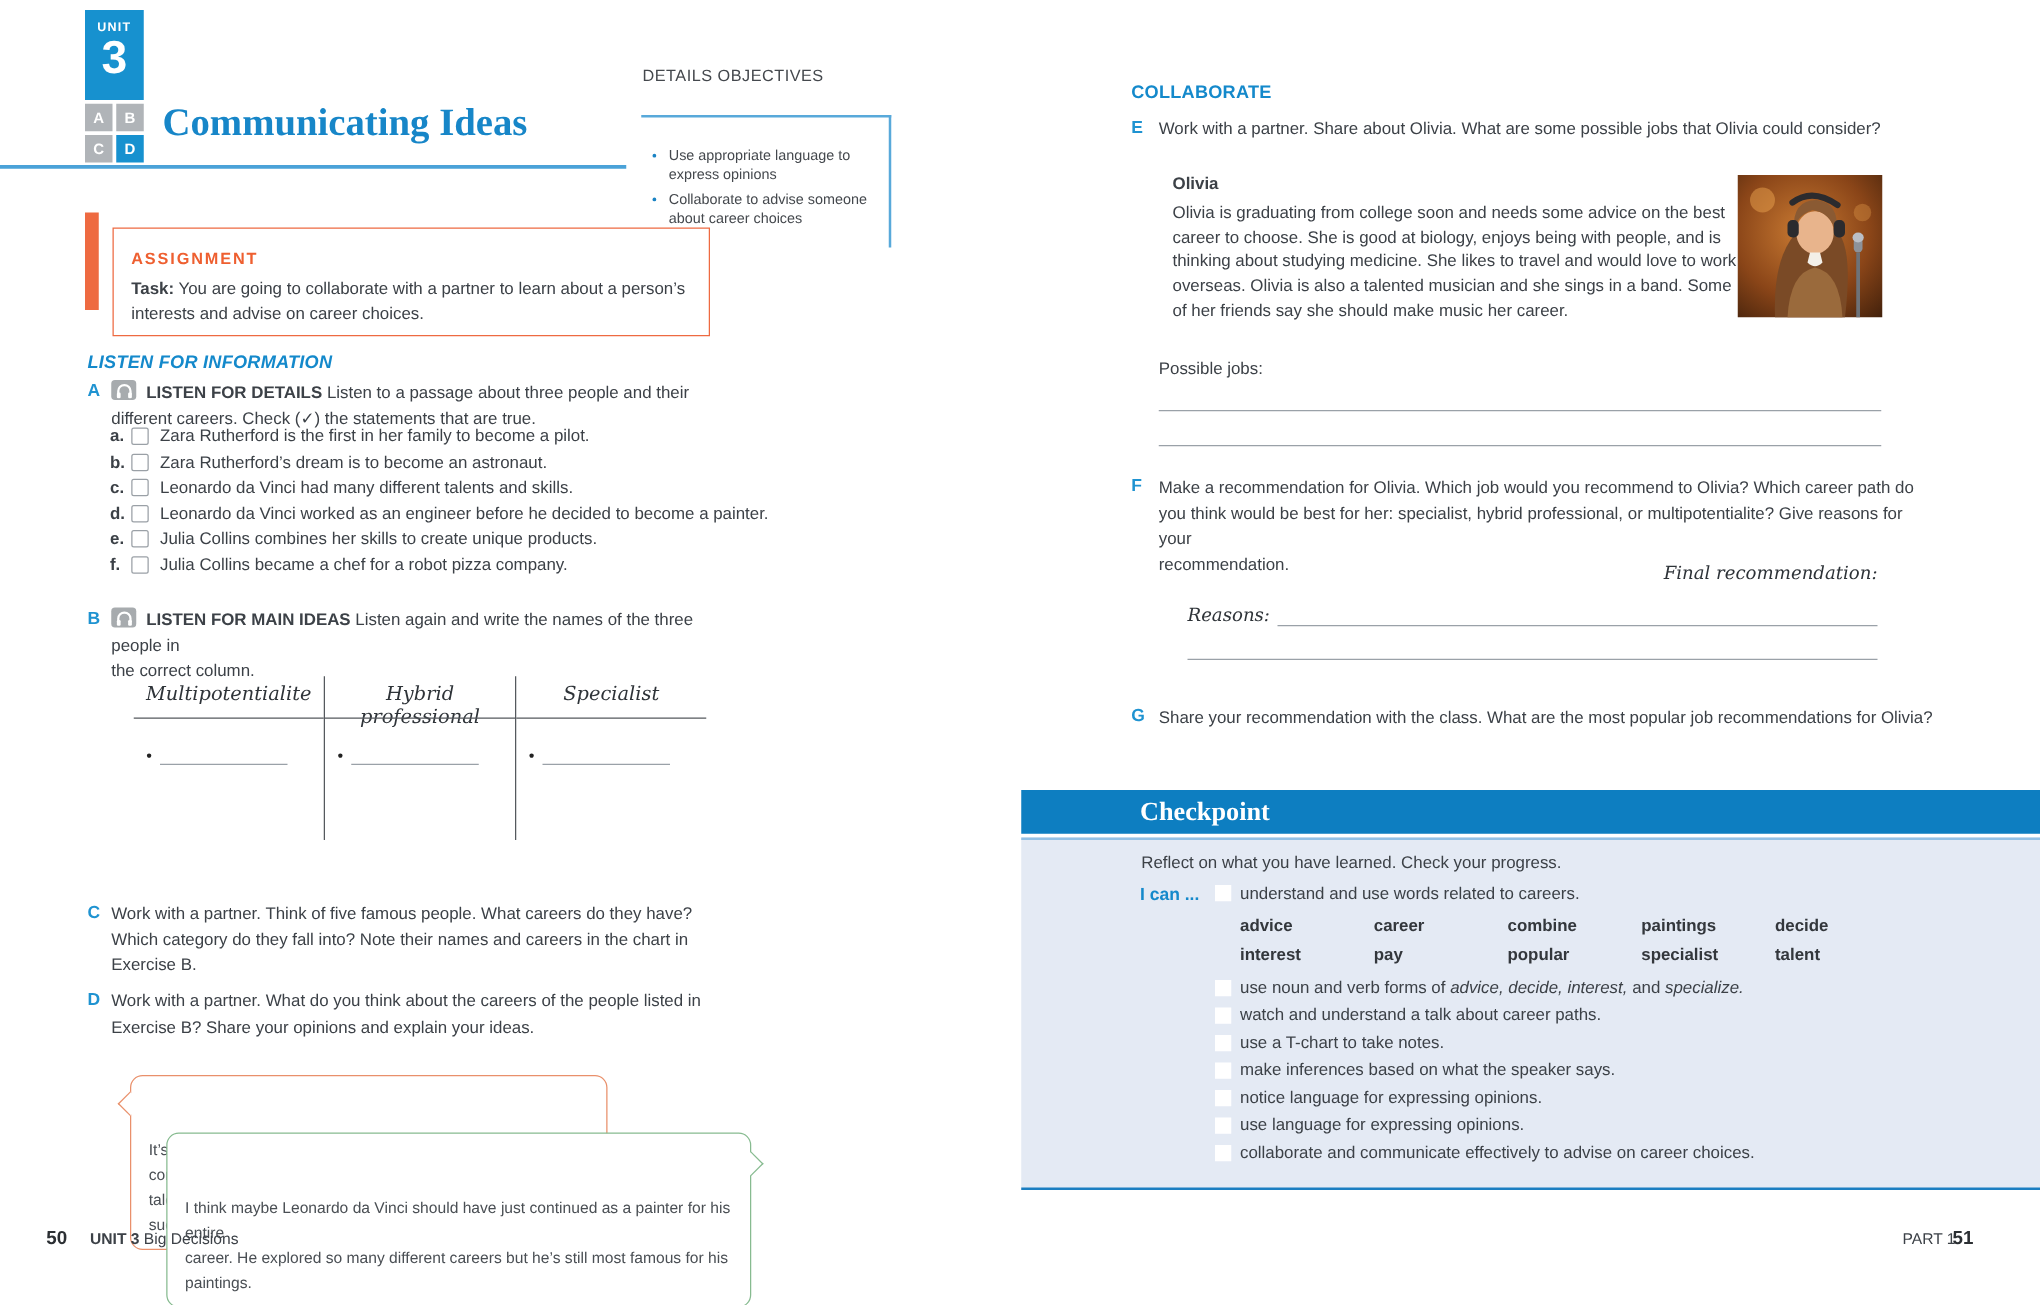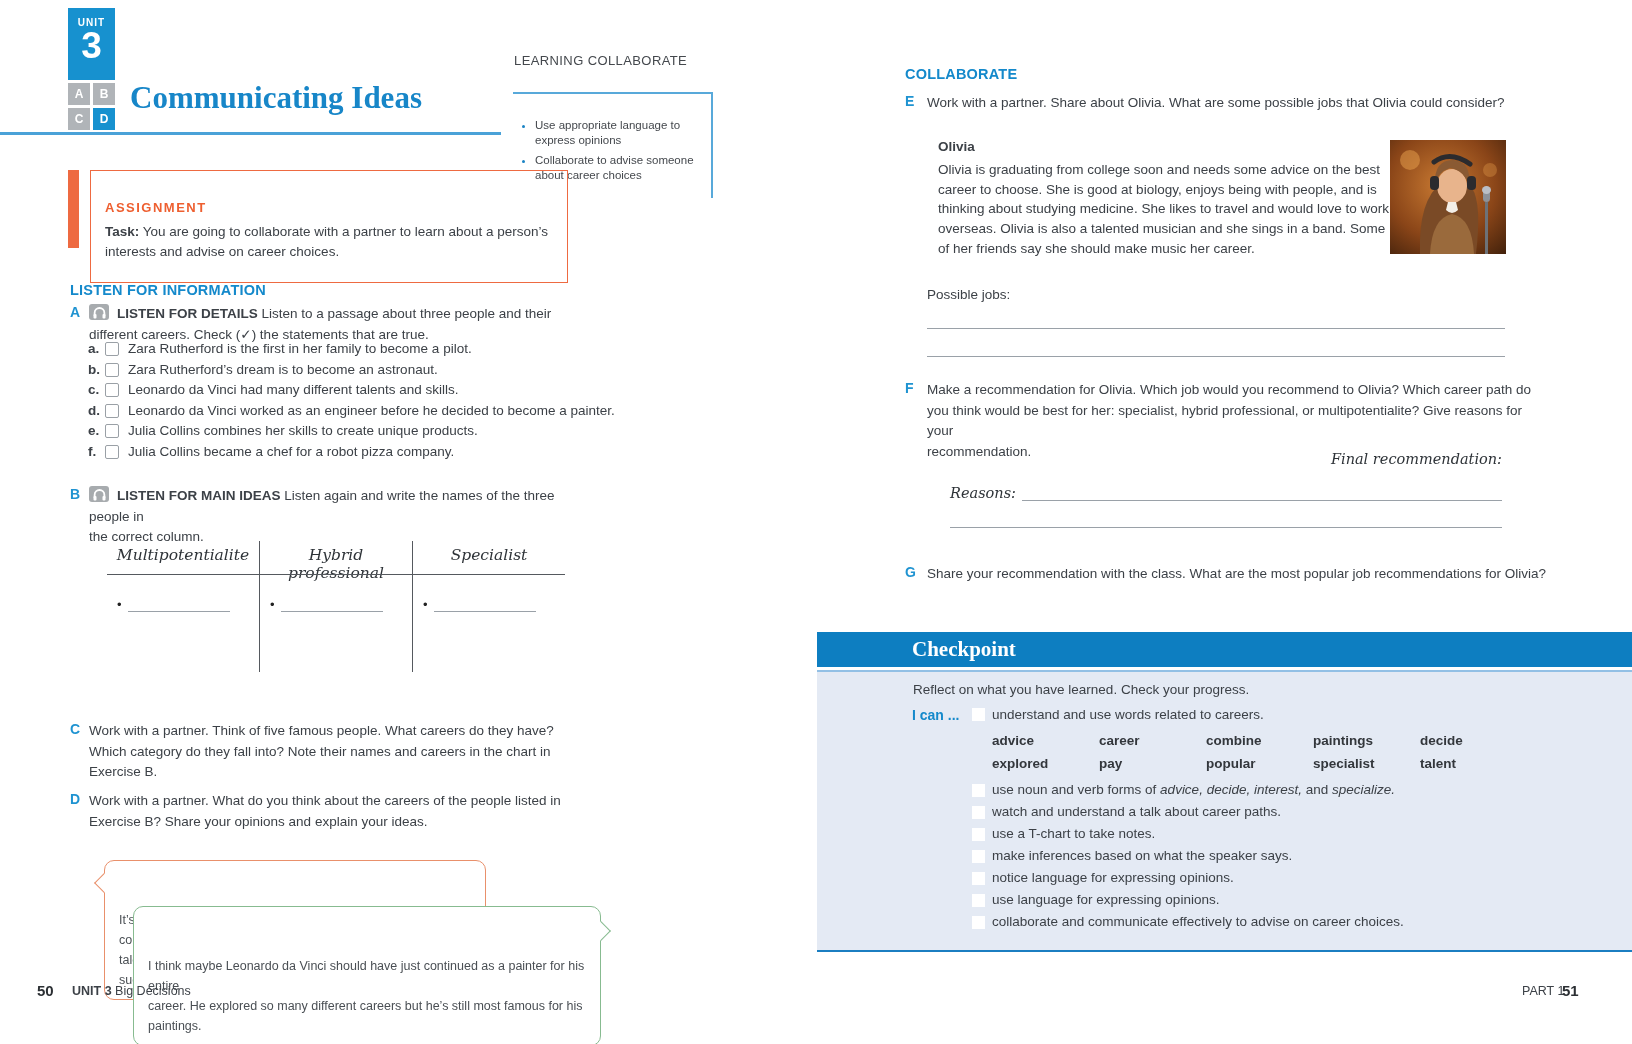--- a/index.html
+++ b/index.html
@@ -22,21 +22,21 @@
   .page-title{left:130px;top:80px;font-family:"Liberation Serif",serif;font-weight:bold;font-size:31px;color:#1786c8;}
   .top-rule{left:0;top:132px;width:501px;height:3px;background:#4aa2d8;}
   .lo-heading{left:514px;top:53px;font-size:13px;color:#44484d;letter-spacing:.4px;}
   .lo-box{left:513px;top:92px;width:186px;border-top:2px solid #58a9da;border-right:2px solid #58a9da;
     padding:24px 6px 10px 6px;}
   .lo-box ul{margin:0;padding-left:16px;}
   .lo-box li{font-size:11.5px;line-height:1.3;margin-bottom:5px;color:#44484d;}
   .lo-box li::marker{color:#1a83c4;}
   
   .assign-bar{left:68px;top:170px;width:11px;height:78px;background:#ee6a41;}
-  .assign-box{left:90px;top:170px;width:448px;height:53px;border:1.5px solid #ee6a41;padding:29px 14px;}
+  .assign-box{left:90px;top:182px;width:448px;height:53px;border:1.5px solid #ee6a41;padding:16px 14px;}
   .assign-heading{color:#ee5f30;font-weight:bold;font-size:13px;letter-spacing:1.5px;}
   .assign-task{margin-top:7px;line-height:1.45;}
   
   .sec-heading{font-weight:bold;font-size:14.5px;color:#1489cb;letter-spacing:.2px;}
   .ex-letter{font-weight:bold;font-size:14px;color:#1f93d1;}
   .ex-body{line-height:1.52;}
   .ex-bold{font-weight:bold;}
   .hp-icon{width:20px;height:16px;background:#a7abae;border-radius:3px;display:flex;align-items:center;justify-content:center;}
   
   .stmt-row{display:flex;align-items:flex-start;height:20.5px;}
@@ -98,36 +98,36 @@
 <div class="abs letter-grid" id="unit-letters">
     <div class="letter-cell">A</div>
     <div class="letter-cell">B</div>
     <div class="letter-cell">C</div>
     <div class="letter-cell active">D</div>
   </div>
 
 <h1 class="abs page-title" style="margin:0;">Communicating Ideas</h1>
 <div class="abs top-rule"></div>
 
-<div class="abs lo-heading"><span>LEARNING COLLABORATE</span></div>
+<div class="abs lo-heading"><span>DETAILS OBJECTIVES</span></div>
 <div class="abs lo-box">
   <ul id="lo-items">
       <li>Use appropriate language to express opinions</li>
       <li>Collaborate to advise someone about career choices</li>
     </ul>
 </div>
 
 <div class="abs assign-bar"></div>
 <div class="abs assign-box">
   <div class="assign-heading">ASSIGNMENT</div>
   <div class="assign-task pre"><b>Task:</b> <span>You are going to collaborate with a partner to learn about a person’s
 interests and advise on career choices.</span></div>
 </div>
 
-<div class="abs sec-heading" style="left:70px;top:282px;">LISTEN FOR INFORMATION</div>
+<div class="abs sec-heading" style="left:70px;top:282px;font-style:italic;">LISTEN FOR INFORMATION</div>
 
 <span class="abs ex-letter" style="left:70px;top:304px;">A</span>
 <span class="abs hp-icon" style="left:89px;top:304px;">
   <svg width="15" height="13" viewBox="0 0 20 17">
       <path d="M3.5 13 v-4 a6.5 6.5 0 0 1 13 0 v4" fill="none" stroke="#fff" stroke-width="2.4"></path>
       <rect x="2" y="10.5" width="4" height="6" rx="1.3" fill="#fff"></rect>
       <rect x="14" y="10.5" width="4" height="6" rx="1.3" fill="#fff"></rect>
     </svg>
 </span>
 <div class="abs ex-body pre" style="left:89px;top:304px;width:478px;text-indent:28px;"><span class="ex-bold">LISTEN FOR DETAILS</span>  <span>Listen to a passage about three people and their
@@ -293,21 +293,21 @@
   <span class="ican-label">I can ...</span>
   <span class="wbox"></span>
   <span>understand and use words related to careers.</span>
 </div>
 <div class="abs vocab" id="vocab-grid">
     <span>advice</span>
     <span>career</span>
     <span>combine</span>
     <span>paintings</span>
     <span>decide</span>
-    <span>explored</span>
+    <span>interest</span>
     <span>pay</span>
     <span>popular</span>
     <span>specialist</span>
     <span>talent</span>
   </div>
 <div class="abs chk-list" id="checklist">
     <div class="chk-row">
       <span class="wbox"></span>
       <p><span>use noun and verb forms of </span><em>advice, decide, interest,</em><span> and </span><em>specialize.</em></p>
     </div>

